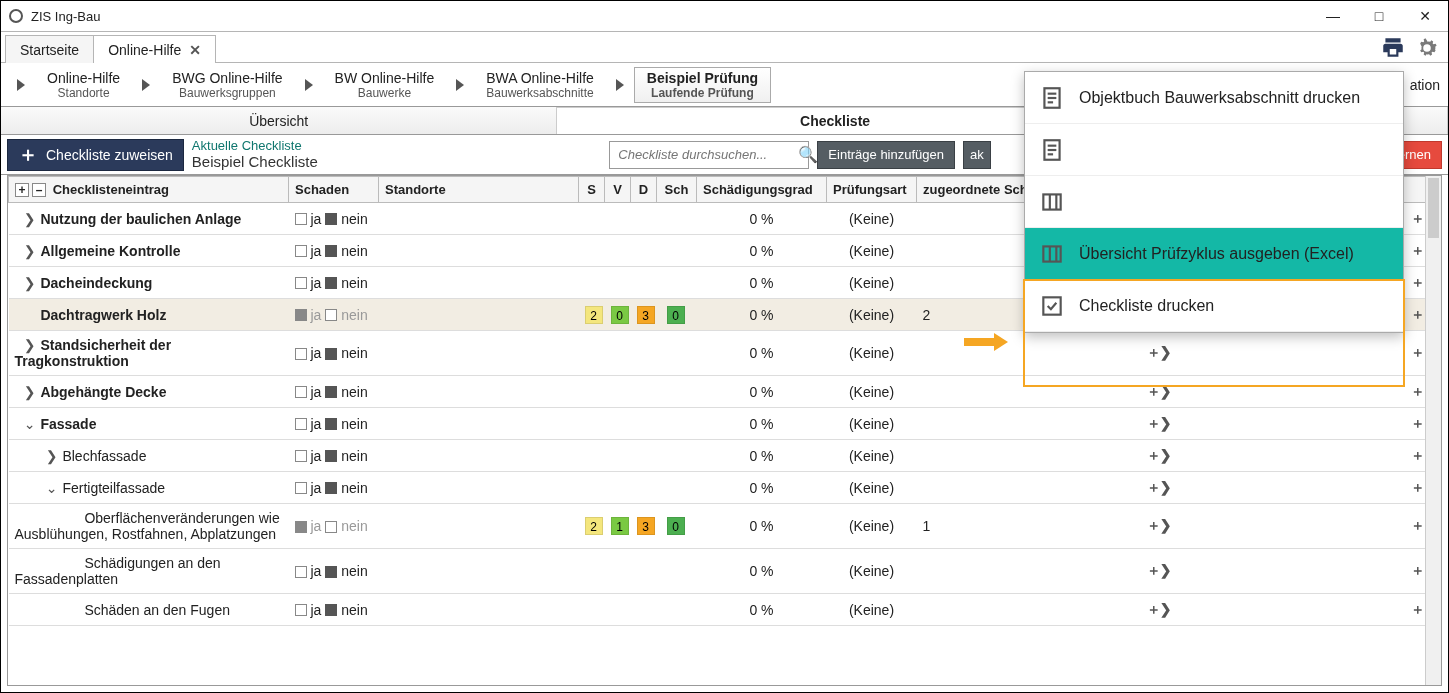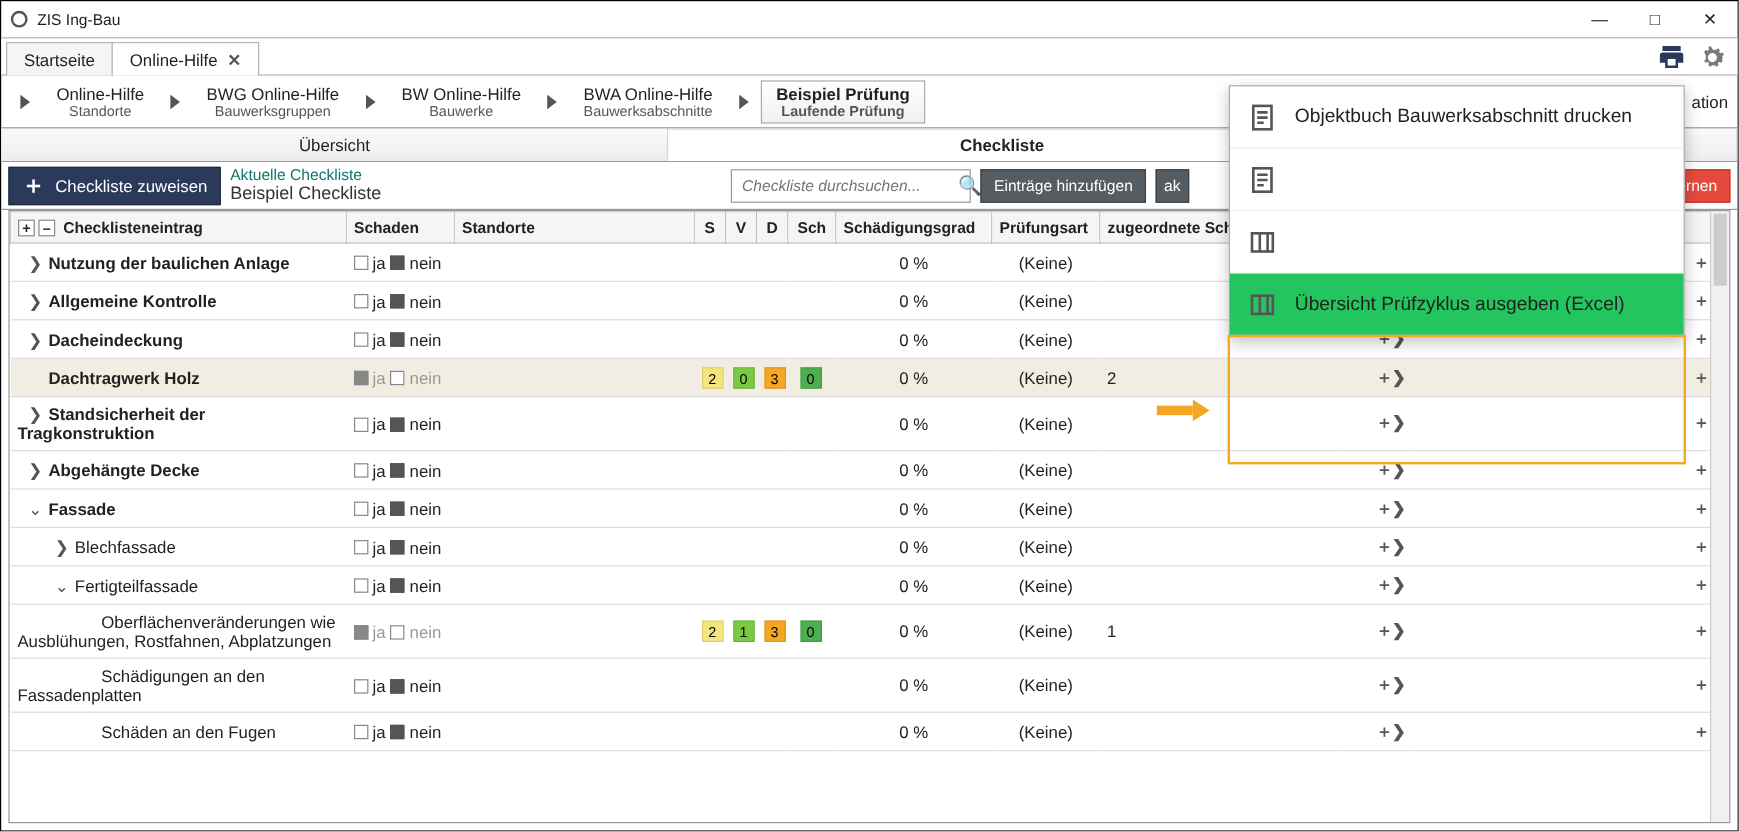--- a/index.html
+++ b/index.html
@@ -56,21 +56,21 @@
   .svd-cell span.box { display:inline-block; width:18px; height:18px; line-height:18px; text-align:center; font-size:12px; color:#000; margin-right:2px; border:1px solid rgba(0,0,0,0.1);}
   .c-yellow { background:#f4e67d; }
   .c-green  { background:#7ac943; }
   .c-orange { background:#f5a623; }
   .c-dgreen { background:#4caf50; }
   .plus-chevron { color:#555; font-weight:bold; letter-spacing:-1px;}
   th .thbox { width:14px; height:14px; border:1px solid #888; display:inline-block; text-align:center; line-height:12px; font-size:12px; margin-right:3px; background:#fff;}
   
   .dropdown { position:absolute; top:70px; right:44px; width:380px; background:#fff; border:1px solid #aaa; box-shadow:0 4px 12px rgba(0,0,0,0.25); z-index:50;}
   .dd-item { height:52px; display:flex; align-items:center; gap:14px; padding:12px 14px; font-size:16px; border-bottom:1px solid #eee;}
-  .dd-item.hl { background:#22c55e; }
+  .dd-item.hl { background:#14b8a6; }
   .dd-icon { width:26px; height:26px; flex:0 0 26px; }
   .dd-box { position:absolute; right:43px; top:330px; width:382px; height:108px; border:2px solid #f5a623; pointer-events:none; z-index:60; top:278px; }
   
   .orange-arrow { position:absolute; right:440px; top:332px; width:44px; height:18px; z-index:55;}
   .orange-arrow .shaft { position:absolute; left:0; top:5px; width:30px; height:8px; background:#f5a623;}
   .orange-arrow .head { position:absolute; right:0; top:0; width:0; height:0; border-top:9px solid transparent; border-bottom:9px solid transparent; border-left:14px solid #f5a623;}
   
   .vscroll { position:absolute; right:0; top:0; bottom:0; width:16px; background:#f0f0f0; border-left:1px solid #ccc;}
   .vscroll .thumb { position:absolute; left:2px; right:2px; top:2px; height:60px; background:#ccc;}
   .entry-name { font-weight:bold; }
@@ -430,20 +430,27 @@
         </svg>
     </div>
     <div class="dd-item hl">
       <svg class="dd-icon" viewBox="0 0 24 24" fill="none" stroke="#555" stroke-width="2">
           <rect x="4" y="5" width="16" height="14"></rect>
           <line x1="10" y1="5" x2="10" y2="19"></line>
           <line x1="16" y1="5" x2="16" y2="19"></line>
         </svg>
       <span>Übersicht Prüfzyklus ausgeben (Excel)</span>
     </div>
+    <div class="dd-item">
+      <svg class="dd-icon" viewBox="0 0 24 24" fill="none" stroke="#555" stroke-width="2">
+          <rect x="4" y="4" width="16" height="16"></rect>
+          <polyline points="8,12 11,15 16,9"></polyline>
+        </svg>
+      <span>Checkliste drucken</span>
+    </div>
   </div>
   <div class="dd-box"></div>
 
   <div class="orange-arrow">
     <div class="shaft"></div>
       <div class="head"></div>
   </div>
 
 </div>
 

